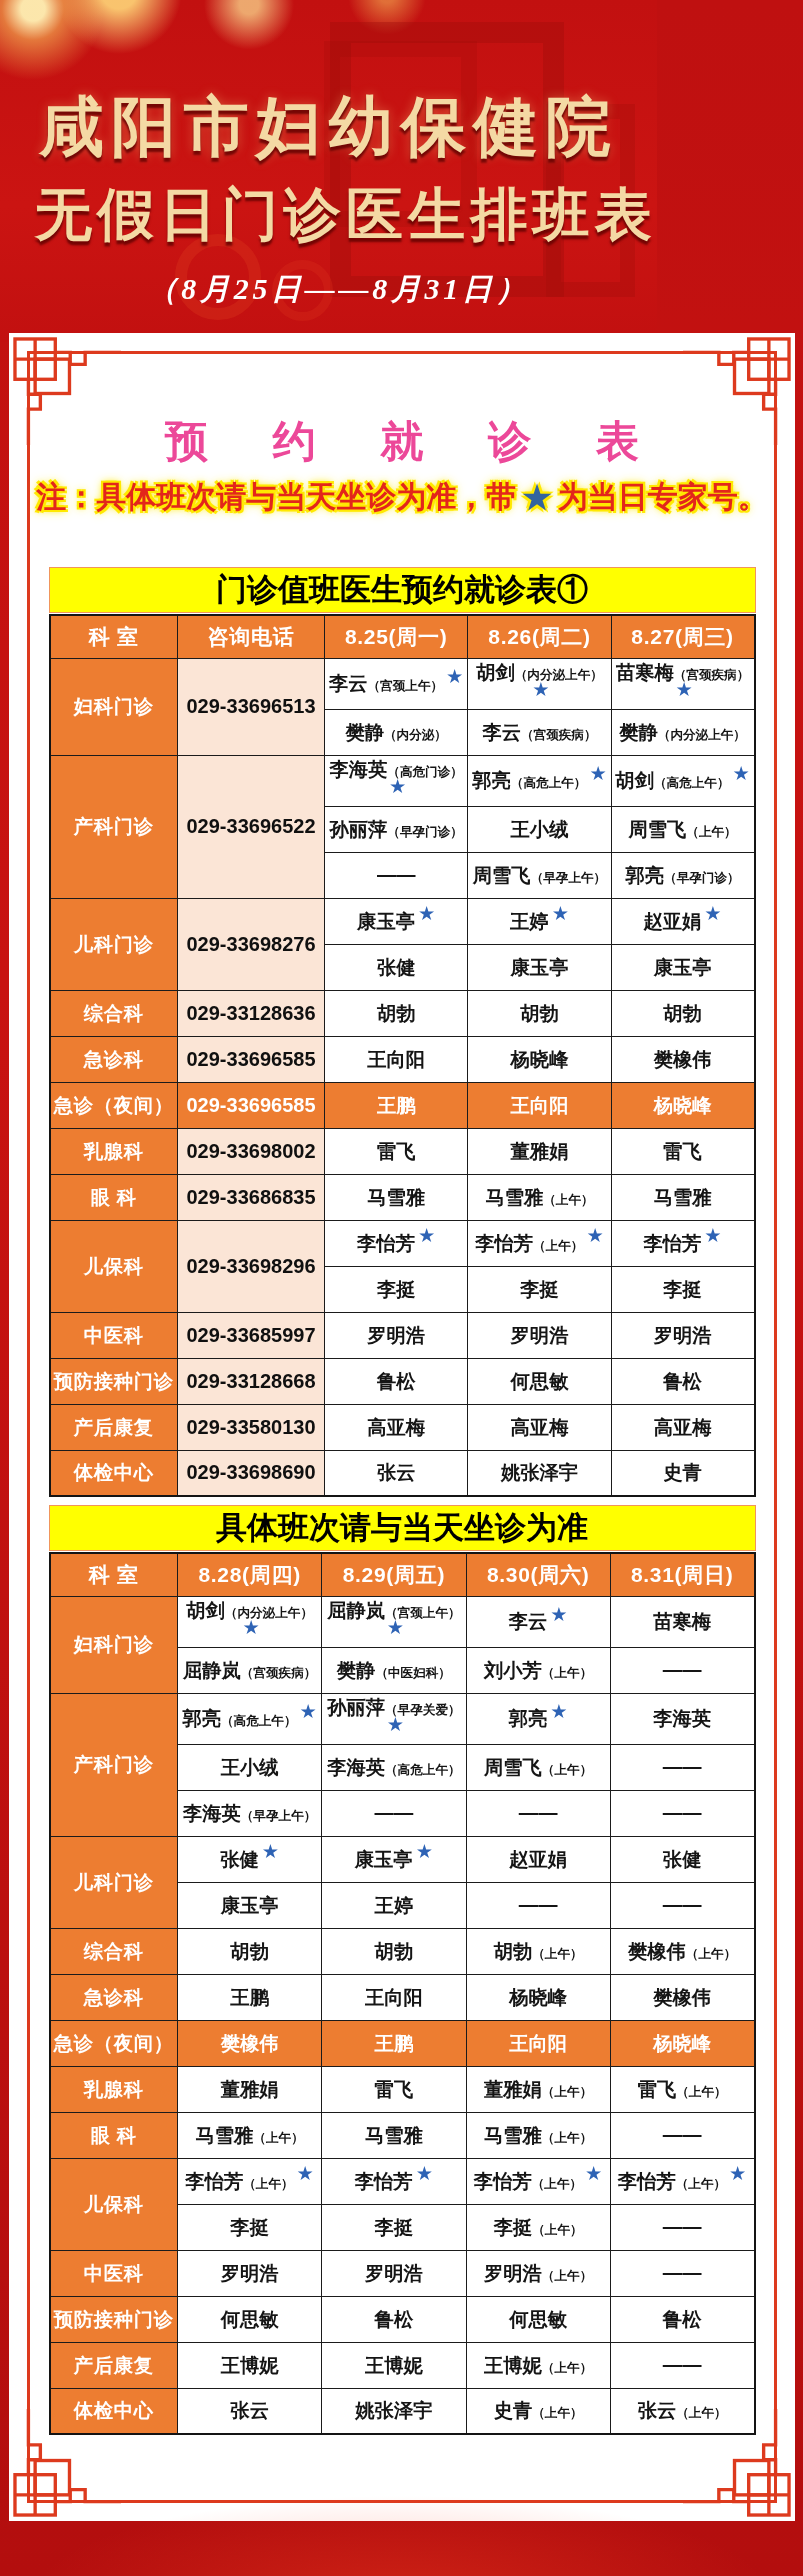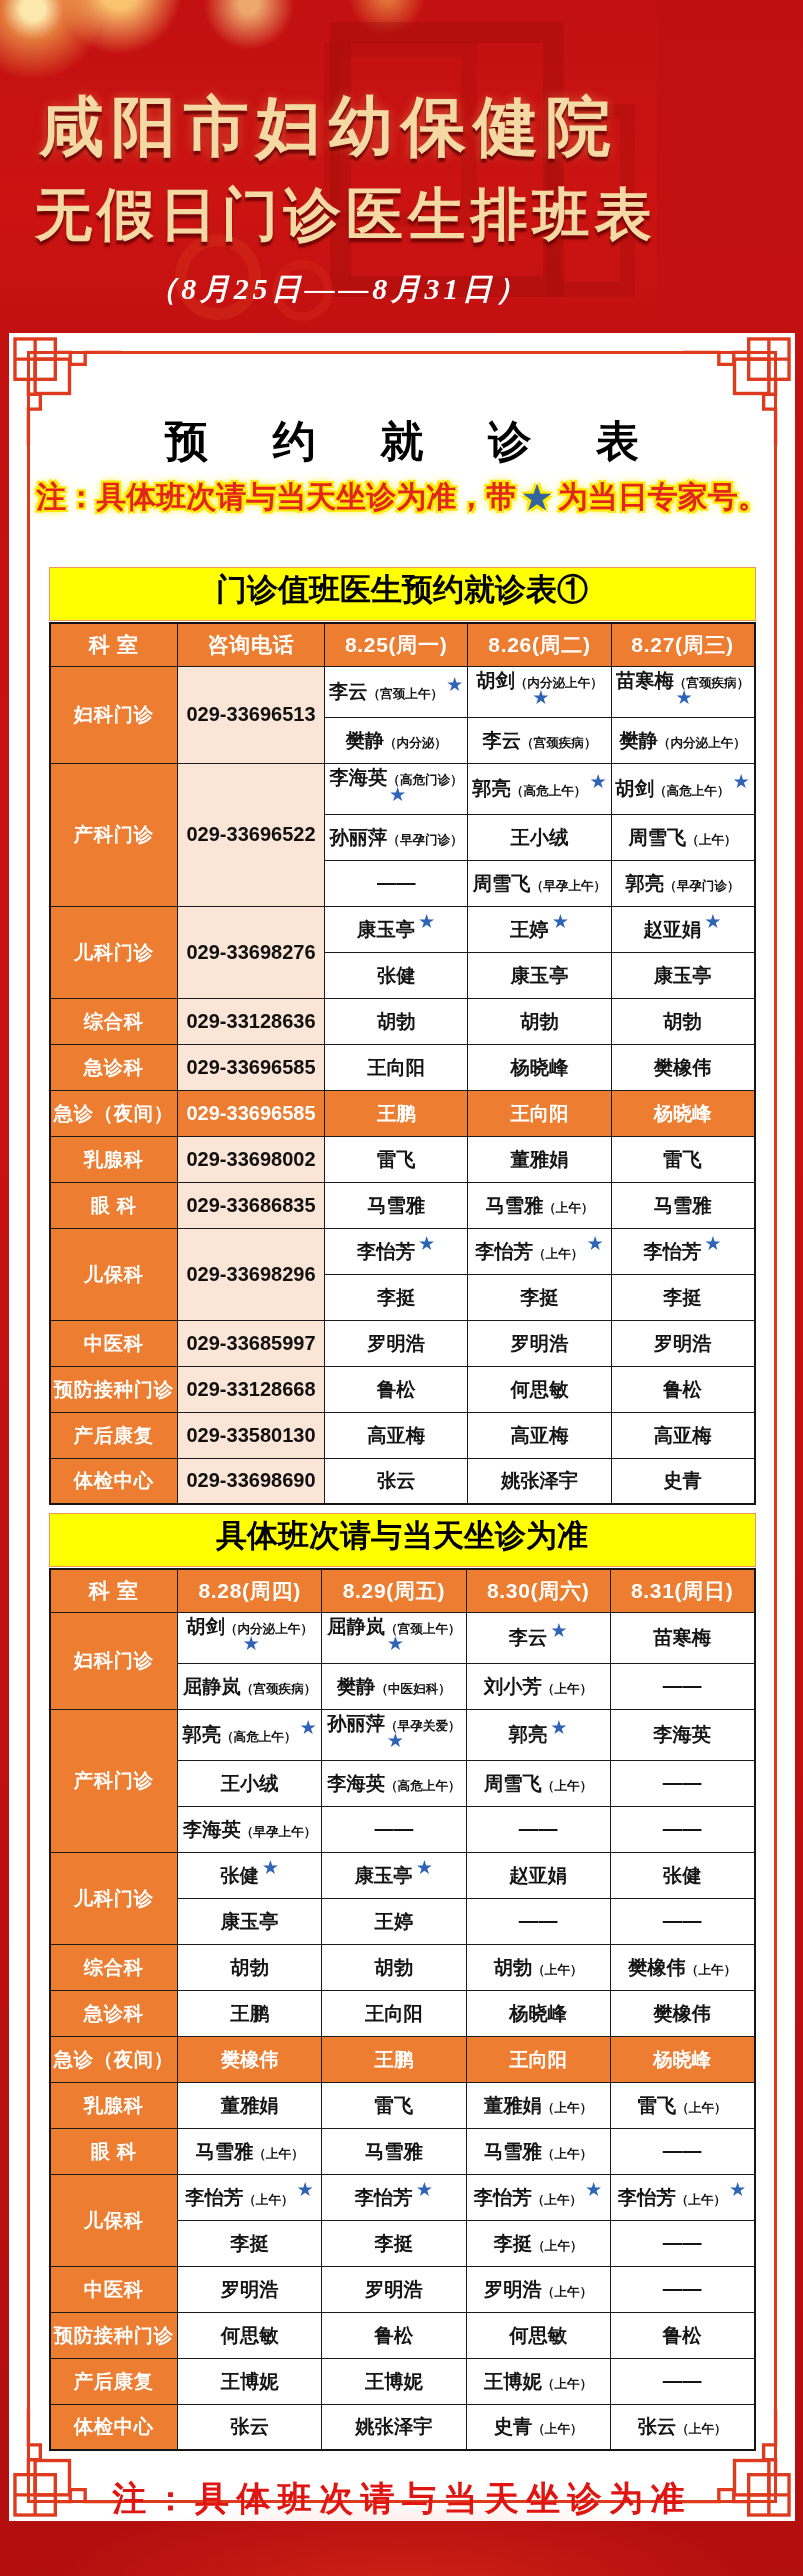--- a/index.html
+++ b/index.html
@@ -33,28 +33,28 @@
         font-family:"Liberation Serif",serif;font-style:italic;font-weight:bold;
         font-size:30px;letter-spacing:3.7px;color:#ffffff;padding-left:20px;}
   
   .panel{position:absolute;left:9px;top:333px;width:786px;height:2188px;background:#ffffff;}
   .frame{position:absolute;inset:18px;border:3px solid #dd3a1e;pointer-events:none;}
   .corner{position:absolute;width:112px;height:112px;}
   .c-tl{left:0;top:0;} .c-tr{right:0;top:0;transform:scaleX(-1);}
   .c-bl{left:0;bottom:0;transform:scaleY(-1);} .c-br{right:0;bottom:0;transform:scale(-1,-1);}
   .appt-title{position:absolute;top:80px;left:0;right:0;text-align:center;
         font-family:"Liberation Serif",serif;font-weight:bold;font-size:43px;
-        letter-spacing:27px;padding-left:27px;color:#000000;}
+        letter-spacing:27px;padding-left:27px;color:#ec4899;}
   .note{position:absolute;top:144px;left:0;right:0;text-align:center;
         font-family:"Liberation Serif",serif;font-weight:bold;font-size:30px;color:#e3261b;
         text-shadow:-2.2px -2.2px 0 #ffe900,2.2px -2.2px 0 #ffe900,-2.2px 2.2px 0 #ffe900,2.2px 2.2px 0 #ffe900,
                     0 0 6.7px #ffe900,0 0 10.4px rgba(255,233,0,.9);}
   .note .note-star{color:#33649f;font-size:33px;margin:0 6px;vertical-align:-1.5px;}
   .tables{position:absolute;top:234px;left:0;right:0;}
-  .banner{width:707px;margin:0 auto;box-sizing:border-box;height:54px;line-height:43px;
+  .banner{width:707px;margin:0 auto;box-sizing:border-box;height:46px;line-height:43px;
         background:#ffff00;border:1.5px solid #f0955c;text-align:center;
         font-size:31px;font-weight:bold;color:#000;}
   .banner.b2{margin-top:8.2px;}
   table.sched{width:707px;margin:1px auto;border-collapse:collapse;table-layout:fixed;
         border:2.2px solid #141414;background:#fff;}
   .sched th,.sched td{border:1.5px solid #1b1b1b;text-align:center;vertical-align:middle;padding:0 1.5px;}
   .sched thead tr{height:43px;}
   .sched tbody tr{height:46px;}
   .sched th{background:#ed7d31;color:#fff;font-size:21px;font-weight:bold;letter-spacing:0.7px;}
   .sched td.dept{background:#ed7d31;color:#fff;font-size:19.3px;font-weight:bold;letter-spacing:0.7px;}
@@ -398,17 +398,16 @@
               <tr>
                 <td class="dept" rowspan="1">体检中心</td>
                 <td class="cell"><span class="dn">张云</span></td>
                 <td class="cell"><span class="dn">姚张泽宇</span></td>
                 <td class="cell"><span class="dn">史青</span><span class="dd">（上午）</span></td>
                 <td class="cell"><span class="dn">张云</span><span class="dd">（上午）</span></td>
               </tr>
             </tbody>
           </table>
         </div>
-      <div class="footer-note">注：具体班次请与当天坐诊为准</div>
     </div>
   </div>
 </div>
 
 
 </body></html>

